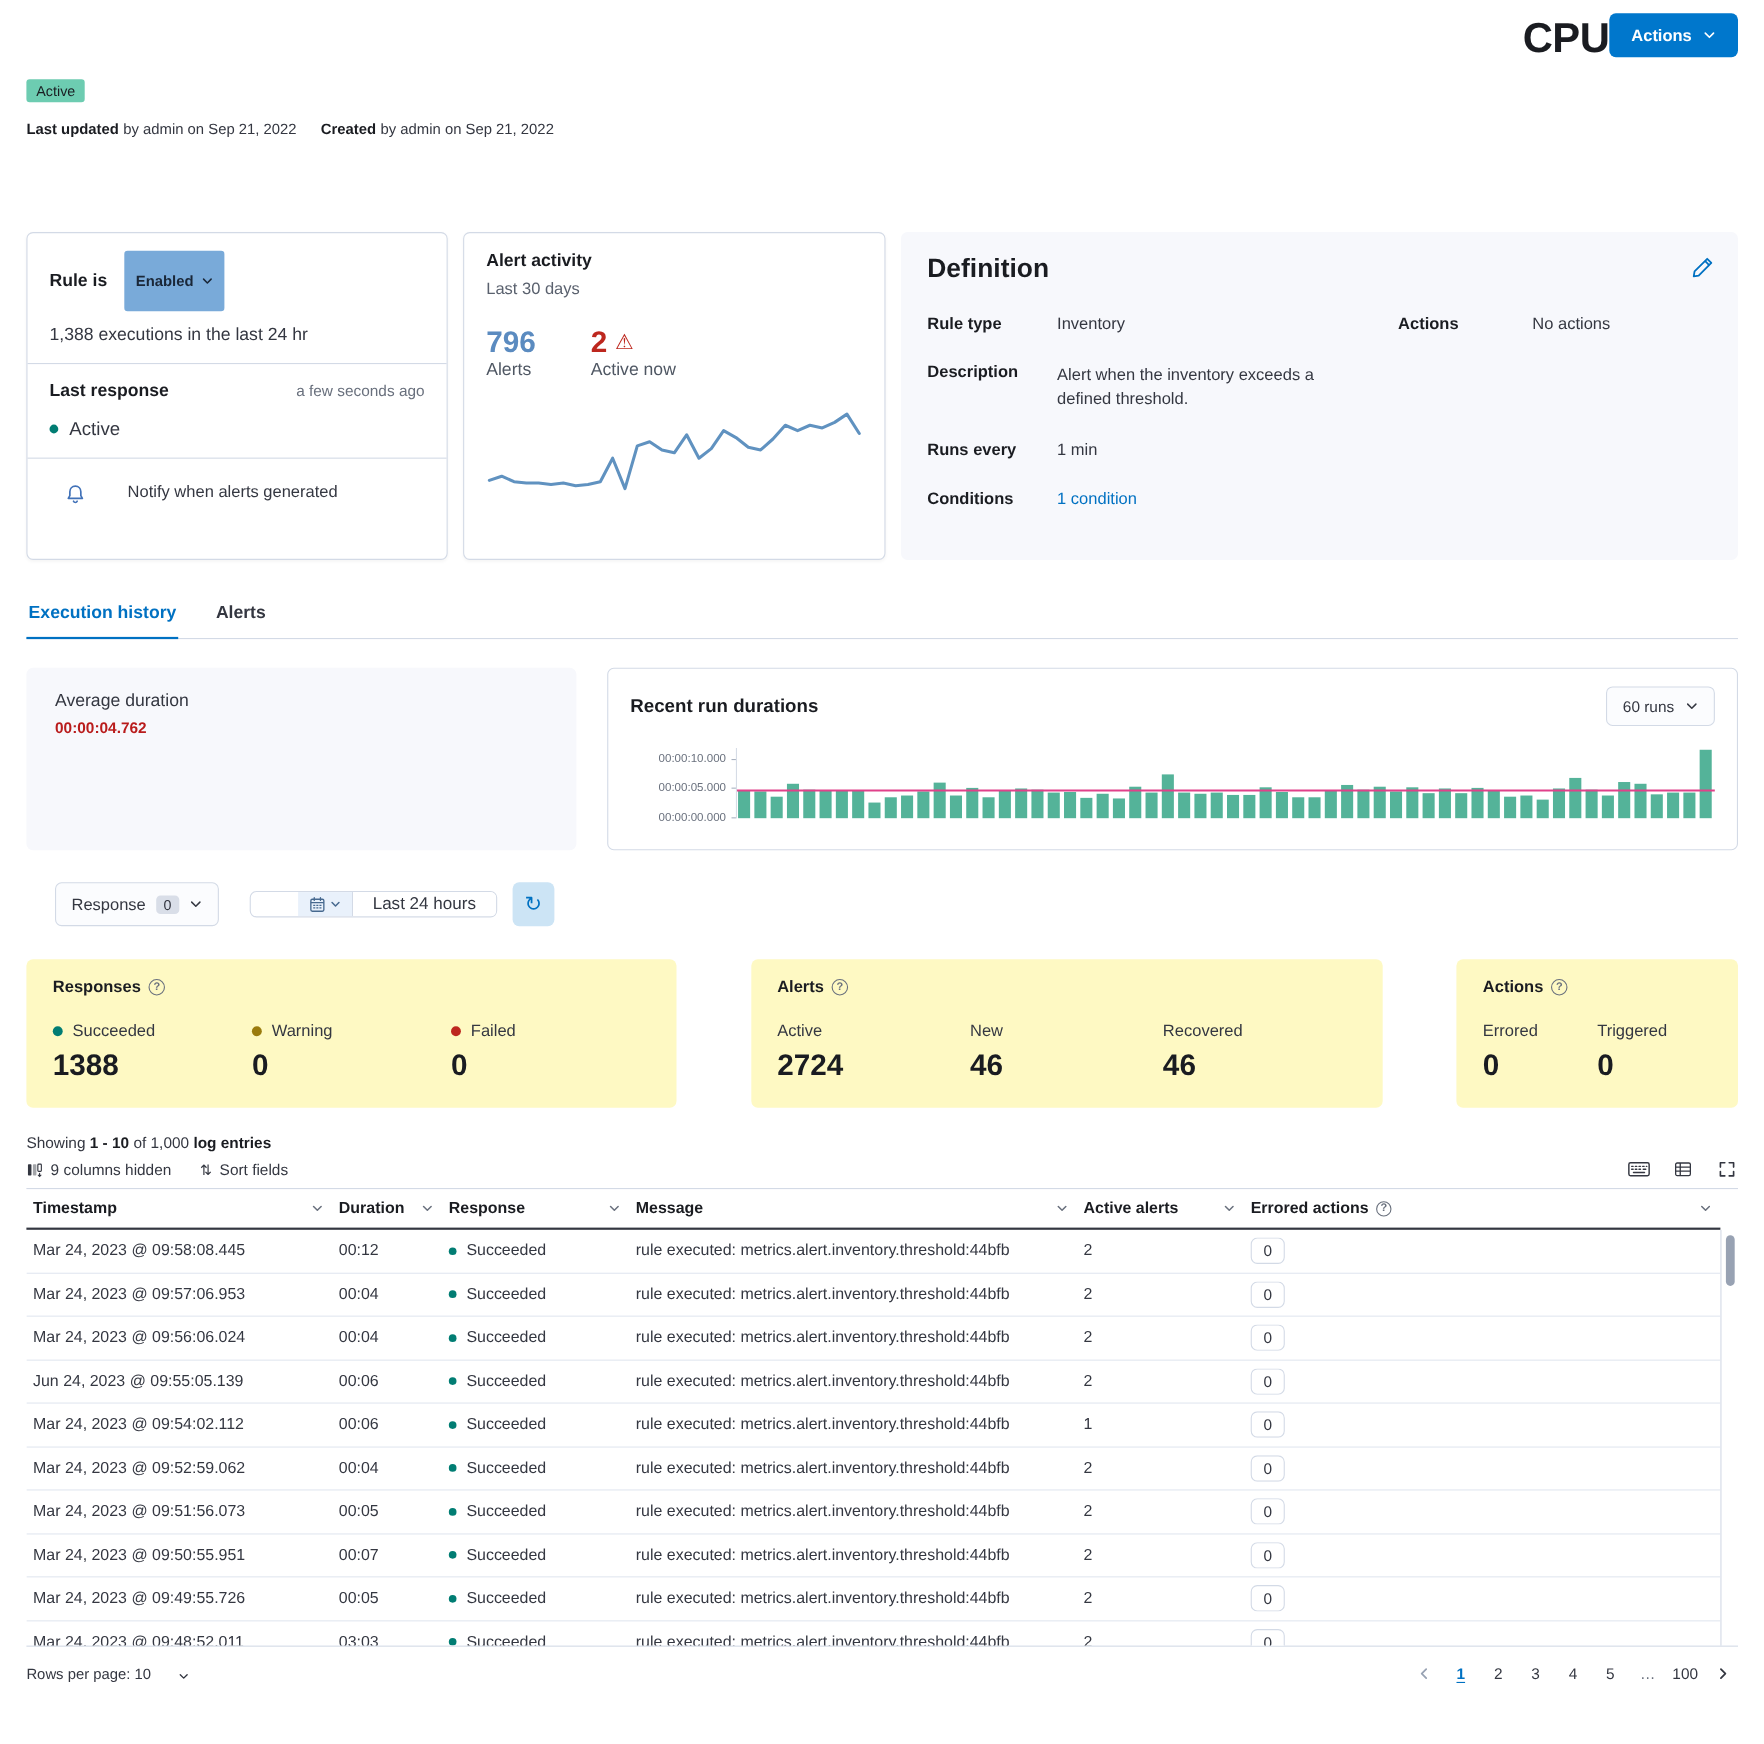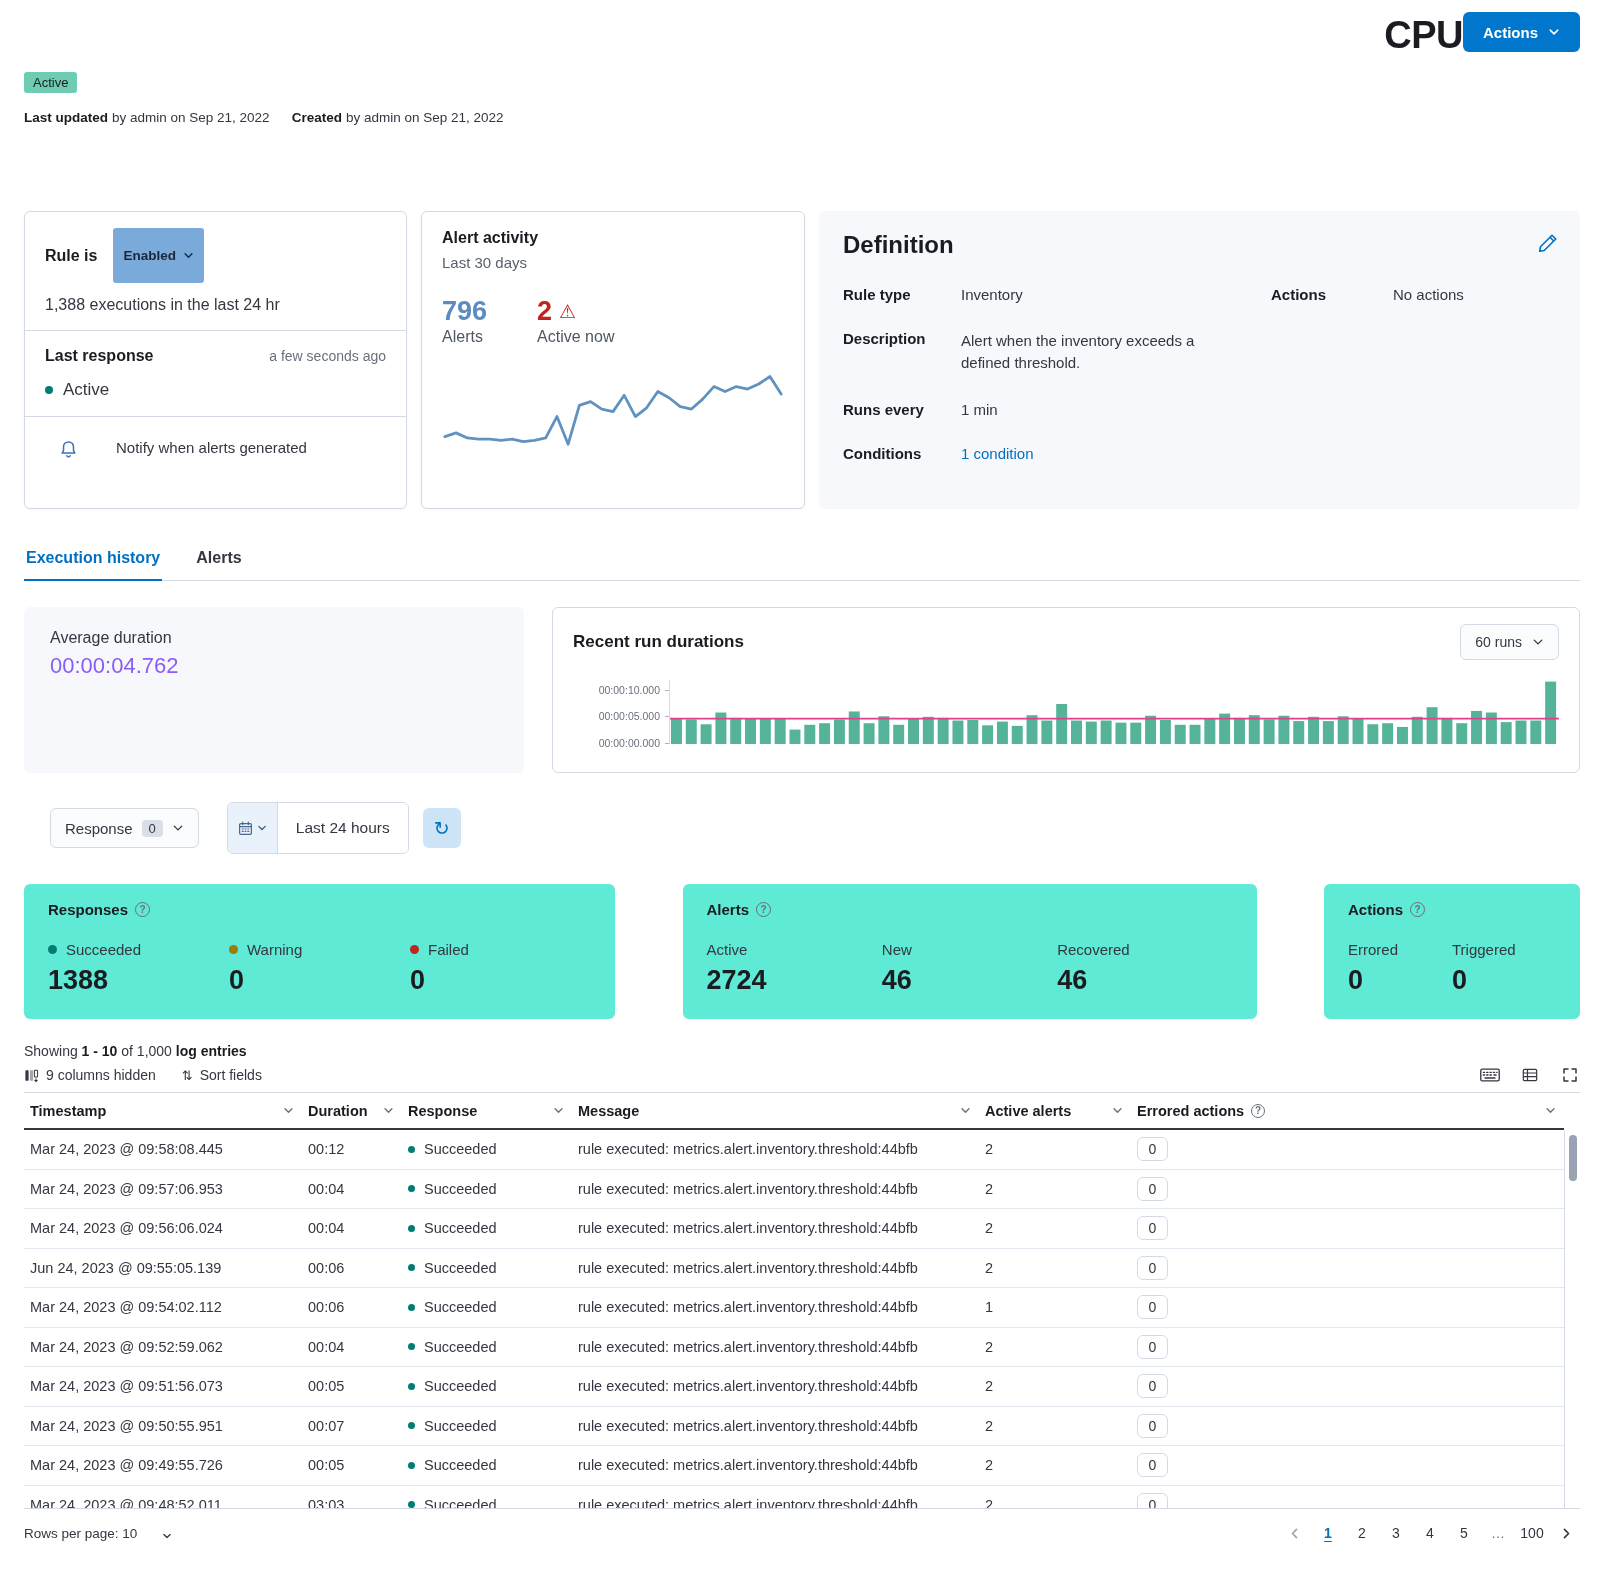--- a/index.html
+++ b/index.html
@@ -63,21 +63,21 @@
 
   
   .tabs { margin-top:40px; display:flex; gap:32px; border-bottom:1px solid #d3dae6; }
   .tab { padding:0 2px 12px; font-size:16px; font-weight:600; color:#343741; cursor:pointer; }
   .tab.active { color:#0071c2; border-bottom:2px solid #0071c2; margin-bottom:-1px; }
 
   
   .exec-row { margin-top:26px; display:flex; gap:28px; height:166px; }
   .avg-card { width:500px; background:#f7f8fc; border-radius:6px; padding:22px 26px; }
   .avg-label { font-size:16px; color:#343741; }
-  .avg-value { margin-top:6px; font-size:22px; font-weight:400; color:#8b5cf6; }
+  .avg-value { margin-top:6px; font-size:14px; font-weight:700; color:#b91c1c; }
   .runs-panel { flex:1; border:1px solid #d3dae6; border-radius:6px; padding:16px 20px 14px; }
   .runs-head { display:flex; justify-content:space-between; align-items:center; }
   .runs-title { font-size:17px; font-weight:700; color:#1a1c21; }
   .runs-select { display:flex; align-items:center; gap:10px; border:1px solid #d3dae6; background:#fbfcfe;
     border-radius:6px; padding:9px 14px; font-size:14px; color:#343741; cursor:pointer; }
   .runs-chart { margin-top:20px; display:flex; }
   .y-axis { width:96px; position:relative; height:64px; flex:none; }
   .ytick { position:absolute; right:0; display:flex; align-items:center; gap:5px; }
   .ytick-label { font-size:10.5px; color:#69707d; }
   .ytick-dash { width:4px; height:1px; background:#a9b2c0; }
@@ -87,32 +87,32 @@
   
   .filters { margin-top:29px; display:flex; align-items:center; }
   .search-box { width:274px; height:40px; border:1px solid #d3dae6; border-radius:6px;
     display:flex; align-items:center; gap:9px; padding:0 12px; background:#fff; }
   .search-box svg { width:16px; height:16px; color:#69707d; flex:none; }
   .search-box input { border:none; outline:none; flex:1; font-size:15px; font-family:inherit; color:#343741; background:transparent; }
   .search-box input::placeholder { color:#69707d; }
   .response-btn { margin-left:26px; height:40px; display:flex; align-items:center; gap:9px;
     border:1px solid #d3dae6; border-radius:6px; background:#fbfcfe; padding:0 14px; font-size:15px; cursor:pointer; }
   .count-badge { background:#d9dee8; color:#343741; border-radius:4px; font-size:13px; padding:1px 7px; }
-  .date-group { margin-left:28px; height:52px; display:flex; border:1px solid #d3dae6; border-radius:6px; overflow:hidden; }
+  .date-group { margin-left:28px; height:24px; display:flex; border:1px solid #d3dae6; border-radius:6px; overflow:hidden;padding-left:43px; }
   .date-cal { width:50px; background:#e9f1fb; display:flex; align-items:center; justify-content:center; gap:4px;
     color:#47698f; border-right:1px solid #d3dae6; cursor:pointer; }
   .date-cal svg { width:15px; height:15px; }
   .date-cal .chev { width:10px; height:10px; }
   .date-text { padding:0 18px; display:flex; align-items:center; font-size:15.5px; color:#343741; cursor:pointer; background:#fff; }
   .refresh-btn { margin-left:14px; width:38px; height:40px; border:none; border-radius:6px; background:#cce4f5;
     color:#0071c2; font-size:19px; cursor:pointer; display:flex; align-items:center; justify-content:center; }
 
   
   .stats-row { margin-top:30px; display:flex; justify-content:space-between; height:135px; }
-  .stat-panel { background:#5eead4; border-radius:6px; padding:17px 24px; }
+  .stat-panel { background:#fef9c3; border-radius:6px; padding:17px 24px; }
   .p-responses { width:591px; }
   .p-alerts { width:574px; }
   .p-actions { width:256px; }
   .sp-title { display:flex; align-items:center; gap:7px; font-size:15px; font-weight:700; color:#1a1c21; }
   .help-circle { width:15px; height:15px; border:1.2px solid #69707d; border-radius:50%; color:#69707d;
     font-size:10px; font-weight:700; display:inline-flex; align-items:center; justify-content:center; cursor:pointer; }
   .stat-items { margin-top:23px; display:flex; }
   .p-responses .stat-item { width:196px; }
   .p-alerts .stat-item { width:205px; }
   .p-actions .stat-item { width:148px; }

